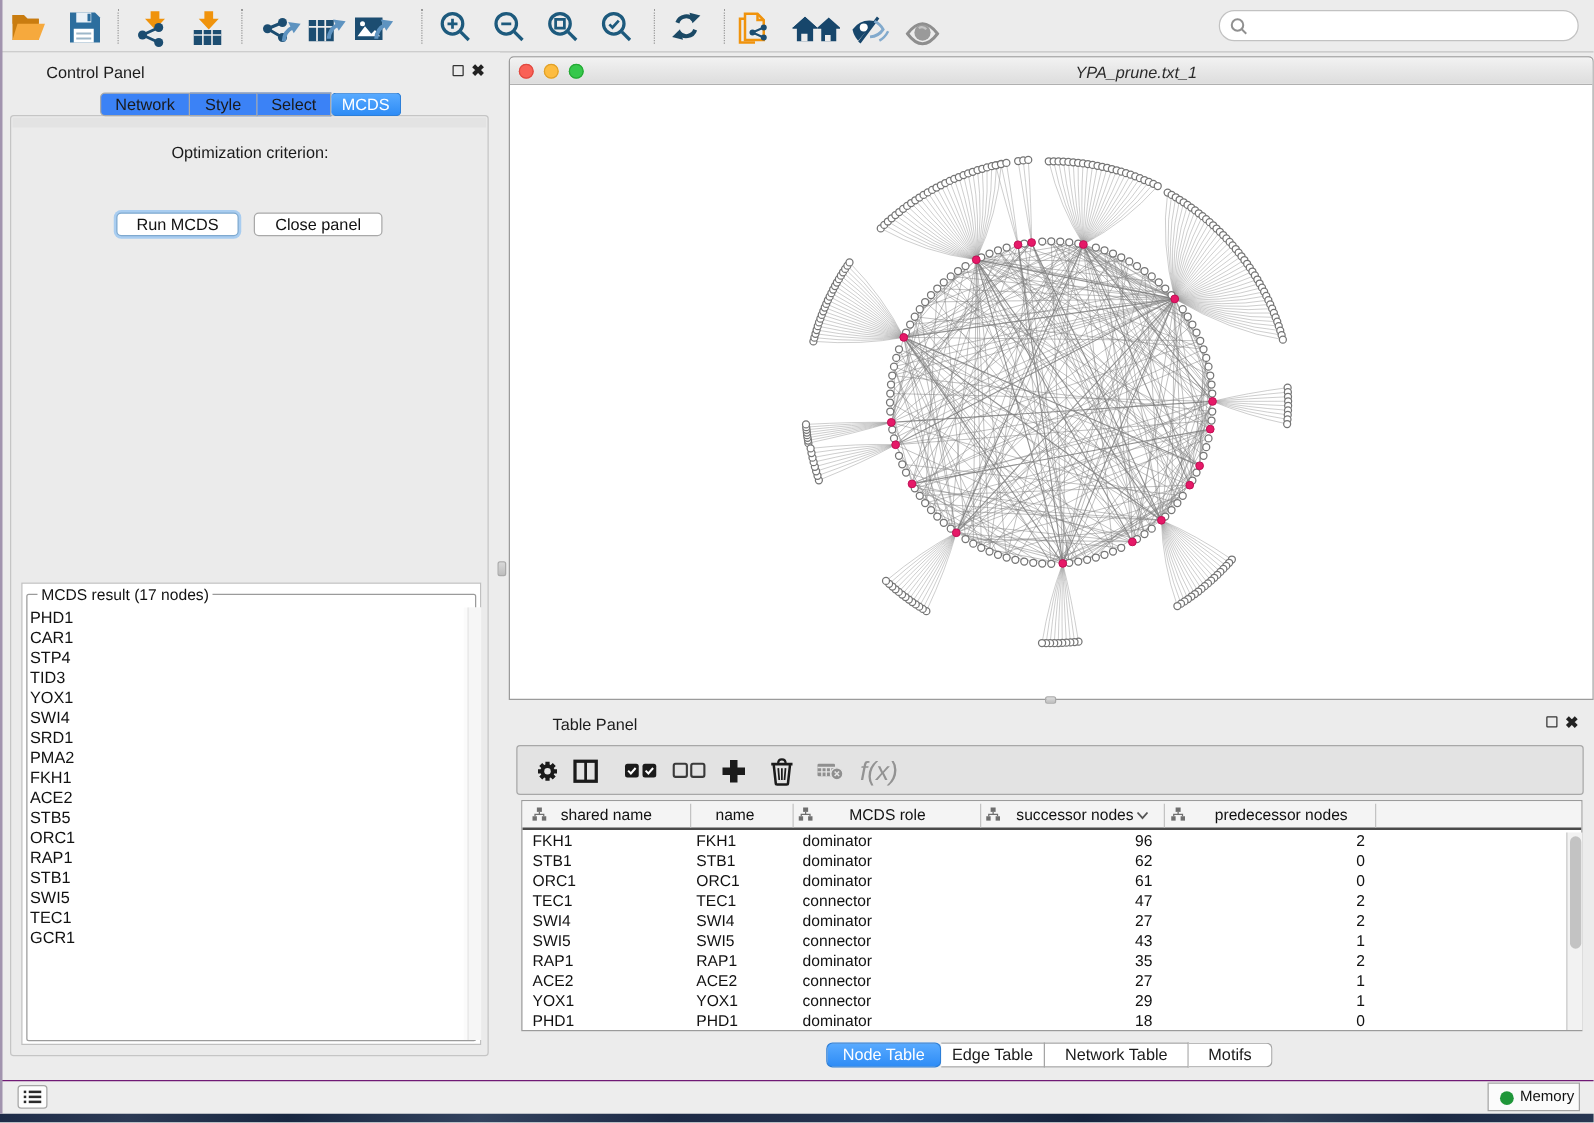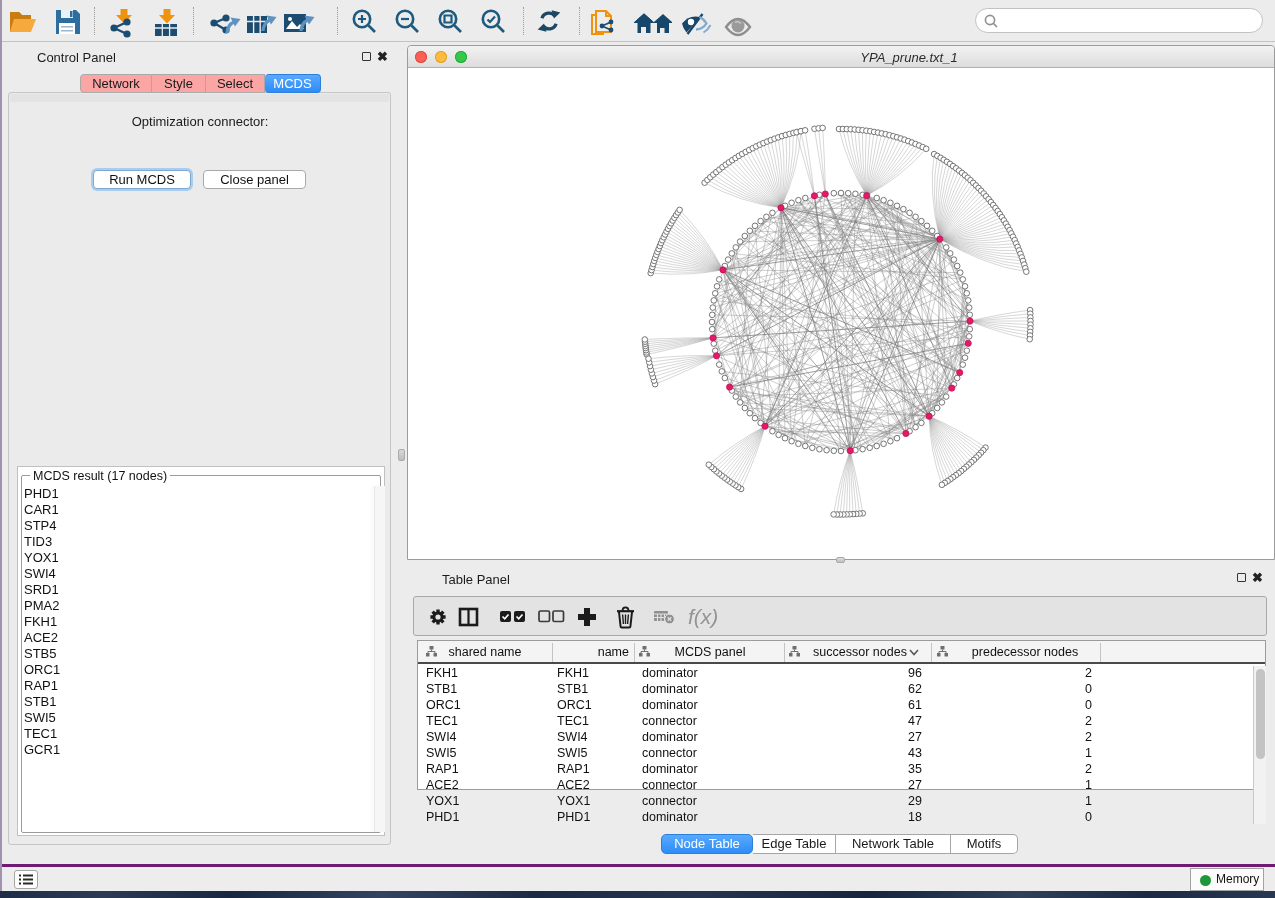--- a/index.html
+++ b/index.html
@@ -11,54 +11,54 @@
 .tsep { position:absolute; top:7px; height:28px; width:0; border-left:1px dotted #9a9a9a; }
 
 #lstrip { left:0; top:0; width:2px; height:891px; background:#a193ae; z-index:50; }
 #wall { left:0; top:891px; width:1275px; height:7px; background:linear-gradient(90deg,#1e2c48 0%,#2c3a55 8%,#182741 18%,#33435f 30%,#1d2a46 42%,#263450 55%,#16243e 68%,#304058 80%,#1b2944 90%,#283752 100%); }
 
 #cpanel { left:0; top:42px; width:400px; height:822px; background:#ececec; }
 .ptitle { font-size:13px; color:#1c1c1c;margin-left:22px; }
 .ficon { width:9px; height:9px; border:1.4px solid #333; border-radius:1px; }
 .xicon { font-size:13px; font-weight:bold; color:#222; }
 .tabseg { position:absolute; display:flex; height:19px; }
-.tabseg .seg { height:19px; border:1px solid #a9a9a9; border-left:none; background:#fca5a5; color:#1a1a1a; font-size:13px; text-align:center; line-height:17px; }
+.tabseg .seg { height:19px; border:1px solid #a9a9a9; border-left:none; background:#3b82f6; color:#1a1a1a; font-size:13px; text-align:center; line-height:17px; }
 .tabseg .seg.first { border-left:1px solid #a9a9a9; border-radius:4px 0 0 4px; }
 .tabseg .seg.sel { background:linear-gradient(#58aaff,#2e8cf6); border-color:#2d7fd8; color:#fff; border-radius:4px; }
 #cpbody { left:8px; top:50px; width:383px; height:753px; background:#ebebeb; border:1px solid #c5c5c5; border-radius:3px; }
 #cpbody .innertop { position:absolute; left:1px; top:1px; right:1px; height:8px; background:#e3e3e3; }
 #optlabel { left:0; top:72px; width:400px; text-align:center; font-size:13px; color:#1a1a1a; }
 #combo { left:45px; top:95px; width:312px; height:18px; background:#fff; border:1px solid #b2b2b2; border-radius:4px; font-size:13px; color:#111; text-align:center; line-height:16px; padding-right:26px; }
 #combobtn { right:-1px; top:-1px; width:17px; height:18px; border-radius:0 4px 4px 0; background:linear-gradient(#5aabf9,#2b82ef); }
 #combobtn svg { position:absolute; left:3px; top:3px; }
 .btn { position:absolute; height:19px; background:#fff; border:1px solid #a9a9a9; border-radius:4px; font-size:13px; color:#111; text-align:center; line-height:17px; }
 #runbtn { box-shadow:0 0 0 2px #a9cdf0; border-color:#7fa9cf; }
 
 #mcdsbox { left:17px; top:424px; width:368px; height:370px; background:#fff; border:1px solid #c0c0c0; }
 #mcdsborder { left:3px; top:8px; width:360px; height:358px; border:1px solid #9b9b9b; border-radius:2px; }
 #mcdslabel { left:8px; top:-7px; background:#fff; padding:0 3px; font-size:12.5px; color:#111; }
 #mcdslist { left:2px; top:10px; font-size:13px; color:#111; line-height:16px; }
 #mcdssb { left:352px; top:10px; width:11px; height:346px; background:#f6f6f6; border-left:1px solid #e6e6e6; }
 #mcdssbt { left:349px; top:10px; width:14px; height:346px; background:#fbfbfb; }
 
-#statusbar { left:0; top:864px; width:1275px; height:27px; background:#ededed; border-top:3px solid #701a75; }
+#statusbar { left:0; top:864px; width:1275px; height:27px; background:#ededed; border-top:1px solid #701a75; }
 #listbtn { left:14px; top:3px; width:24px; height:19px; background:#fdfdfd; border:1px solid #a5a5a5; border-radius:3px; }
 #membtn { left:1190px; top:1px; width:74px; height:23px; background:#fbfbfb; border:1px solid #a2a2a2; font-size:12px; color:#111; line-height:21px; text-align:left; padding-left:25px; }
 #memdot { left:9px; top:6px; width:11px; height:11px; border-radius:50%; background:#1f9639; }
 
 #netwin { left:407px; top:45px; width:868px; height:515px; background:#fff; border:1px solid #9b9b9b; border-radius:4px 4px 0 0; }
 #nettitle { left:0; top:0; width:866px; height:22px; background:linear-gradient(#f2f2f2,#dddddd); border-bottom:1px solid #b0b0b0; border-radius:4px 4px 0 0;font-style:italic; }
 .tl { position:absolute; top:5px; width:12px; height:12px; border-radius:50%; }
 #netname { position:absolute; left:436px; top:4px; width:130px; text-align:center; font-size:13px; color:#2b2b2b; }
 #vsplit-h { left:398px; top:449px; width:7px; height:12px; background:linear-gradient(#d8d8d8,#bdbdbd); border:1px solid #aaa; border-radius:2px; }
 #hsplit-h { left:836px; top:557px; width:9px; height:6px; background:linear-gradient(#dcdcdc,#bfbfbf); border:1px solid #aaa; border-radius:2px; }
 
 #tpanel { left:405px; top:566px; width:870px; height:298px; background:#ececec; }
 #tptoolbar { left:8px; top:30px; width:854px; height:40px; background:#e3e3e3; border:1px solid #a8a8a8; border-radius:3px; }
-#ttable { left:12px; top:74px; width:849px; height:150px; background:#fff; border:1px solid #9b9b9b; }
+#ttable { left:12px; top:74px; width:849px; height:185px; background:#fff; border:1px solid #9b9b9b; }
 #thead { left:0; top:0; width:847px; height:23px; background:#f4f4f4; border-bottom:2px solid #4a4a4a; }
 .hsep { position:absolute; top:2px; height:19px; width:0; border-left:1px solid #c3c3c3; }
 .hlabel { position:absolute; top:4px; font-size:12.5px; color:#111; }
 .cell { position:absolute; font-size:12.5px; color:#111; height:16px; line-height:16px; }
 #tsb { left:835px; top:25px; width:13px; height:158px; background:#f2f2f2; border-left:1px solid #c9c9c9; }
 #tsbthumb { left:2px; top:3px; width:9px; height:90px; background:#c3c3c3; border-radius:5px; }
 
 #btabs { left:256px; top:268px; height:20px; display:flex; }
 #btabs .seg { height:20px; border:1px solid #a5a5a5; border-left:none; background:#fff; color:#1a1a1a; font-size:13px; text-align:center; line-height:18px; }
 #btabs .seg.first { border-left:1px solid #a5a5a5; border-radius:5px 0 0 5px; }
@@ -196,21 +196,21 @@
 <div class="xicon abs" style="left:377px;top:7px">✖</div>
 <div id="cpbody" class="abs">
       <div class="innertop"></div>
     </div>
 <div class="tabseg" style="left:80px;top:32px">
 <div class="seg first" style="width:72px">Network</div>
 <div class="seg" style="width:54px">Style</div>
 <div class="seg" style="width:59px">Select</div>
 <div class="seg sel" style="width:56px">MCDS</div>
 </div>
-<div id="optlabel" class="abs">Optimization connector:</div>
+<div id="optlabel" class="abs">Optimization criterion:</div>
 <div id="runbtn" class="btn" style="left:93px;top:128px;width:98px">Run MCDS</div>
 <div class="btn" style="left:203px;top:128px;width:103px">Close panel</div>
 <div id="mcdsbox" class="abs">
 <div id="mcdsborder" class="abs">
 <div id="mcdslabel" class="abs">MCDS result (17 nodes)</div>
 <div id="mcdssbt" class="abs"></div>
 <div id="mcdssb" class="abs"></div>
 <div id="mcdslist" class="abs">PHD1<br>CAR1<br>STP4<br>TID3<br>YOX1<br>SWI4<br>SRD1<br>PMA2<br>FKH1<br>ACE2<br>STB5<br>ORC1<br>RAP1<br>STB1<br>SWI5<br>TEC1<br>GCR1</div>
 </div>
 </div>
@@ -618,22 +618,22 @@
 <g transform="translate(519,5)">
               <rect x="3.5" y="0" width="4" height="3.5"></rect>
               <rect x="0" y="7" width="3.5" height="3.5"></rect>
               <rect x="7.5" y="7" width="3.5" height="3.5"></rect>
               <path d="M5.5 3.5 v2 M2 7 v-1.5 h7 V7" stroke="#6f6f6f" fill="none"></path>
             </g>
 </g>
 <path d="M492 9 l4 4.5 4 -4.5" fill="none" stroke="#555" stroke-width="1.5"></path>
 </svg>
 <div class="hlabel" style="left:16px;width:102px;text-align:center">shared name</div>
-<div class="hlabel" style="left:129px;width:82px;text-align:right">name</div>
-<div class="hlabel" style="left:232px;width:120px;text-align:center">MCDS panel</div>
+<div class="hlabel" style="left:129px;width:82px;text-align:center">name</div>
+<div class="hlabel" style="left:232px;width:120px;text-align:center">MCDS role</div>
 <div class="hlabel" style="left:387px;width:110px;text-align:center">successor nodes</div>
 <div class="hlabel" style="left:532px;width:150px;text-align:center">predecessor nodes</div>
 </div>
 <div class="cell" style="left:8px;top:24px">FKH1</div>
 <div class="cell" style="left:139px;top:24px">FKH1</div>
 <div class="cell" style="left:224px;top:24px">dominator</div>
 <div class="cell" style="left:404px;top:24px;width:100px;text-align:right">96</div>
 <div class="cell" style="left:574px;top:24px;width:100px;text-align:right">2</div>
 <div class="cell" style="left:8px;top:40px">STB1</div>
 <div class="cell" style="left:139px;top:40px">STB1</div>

